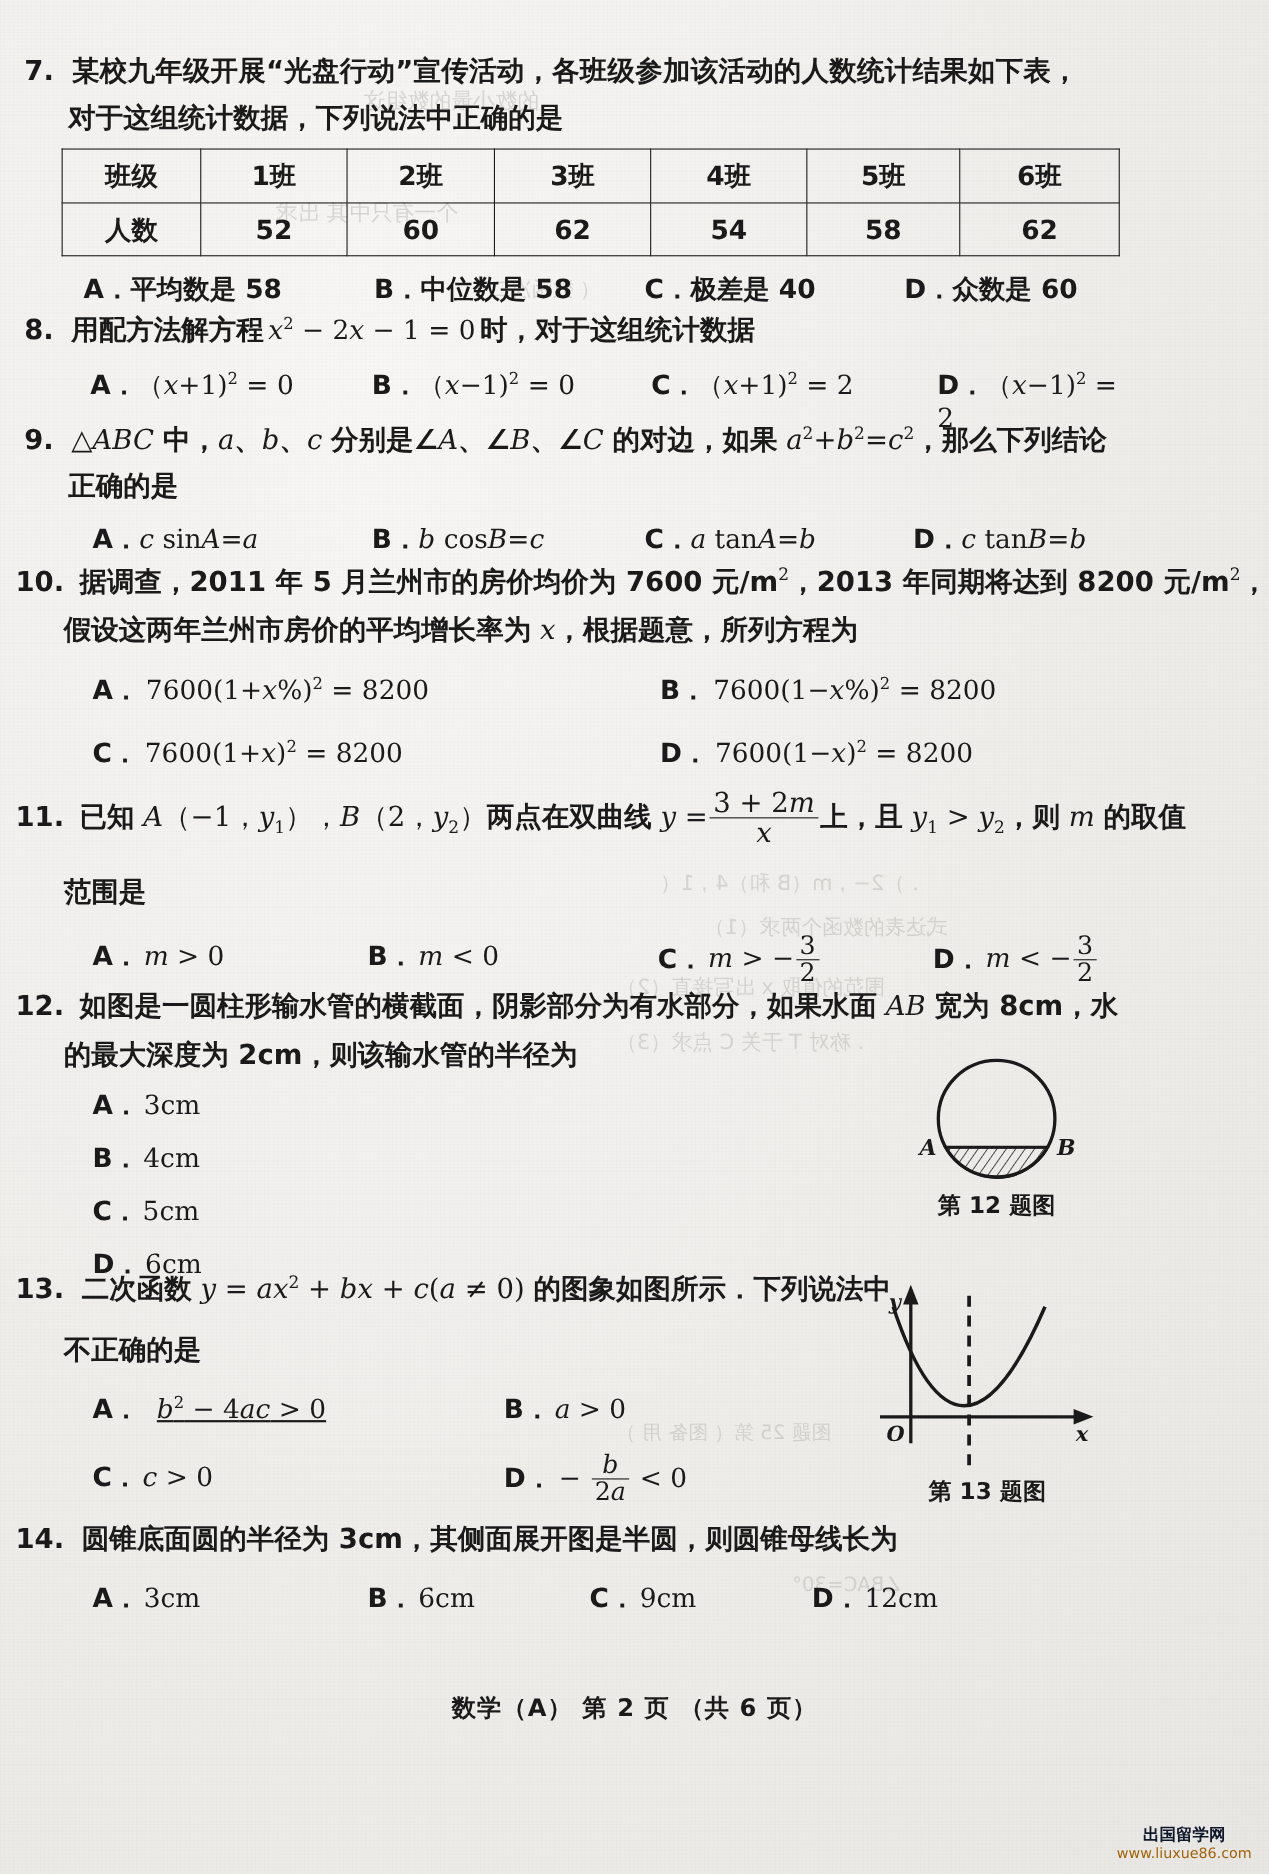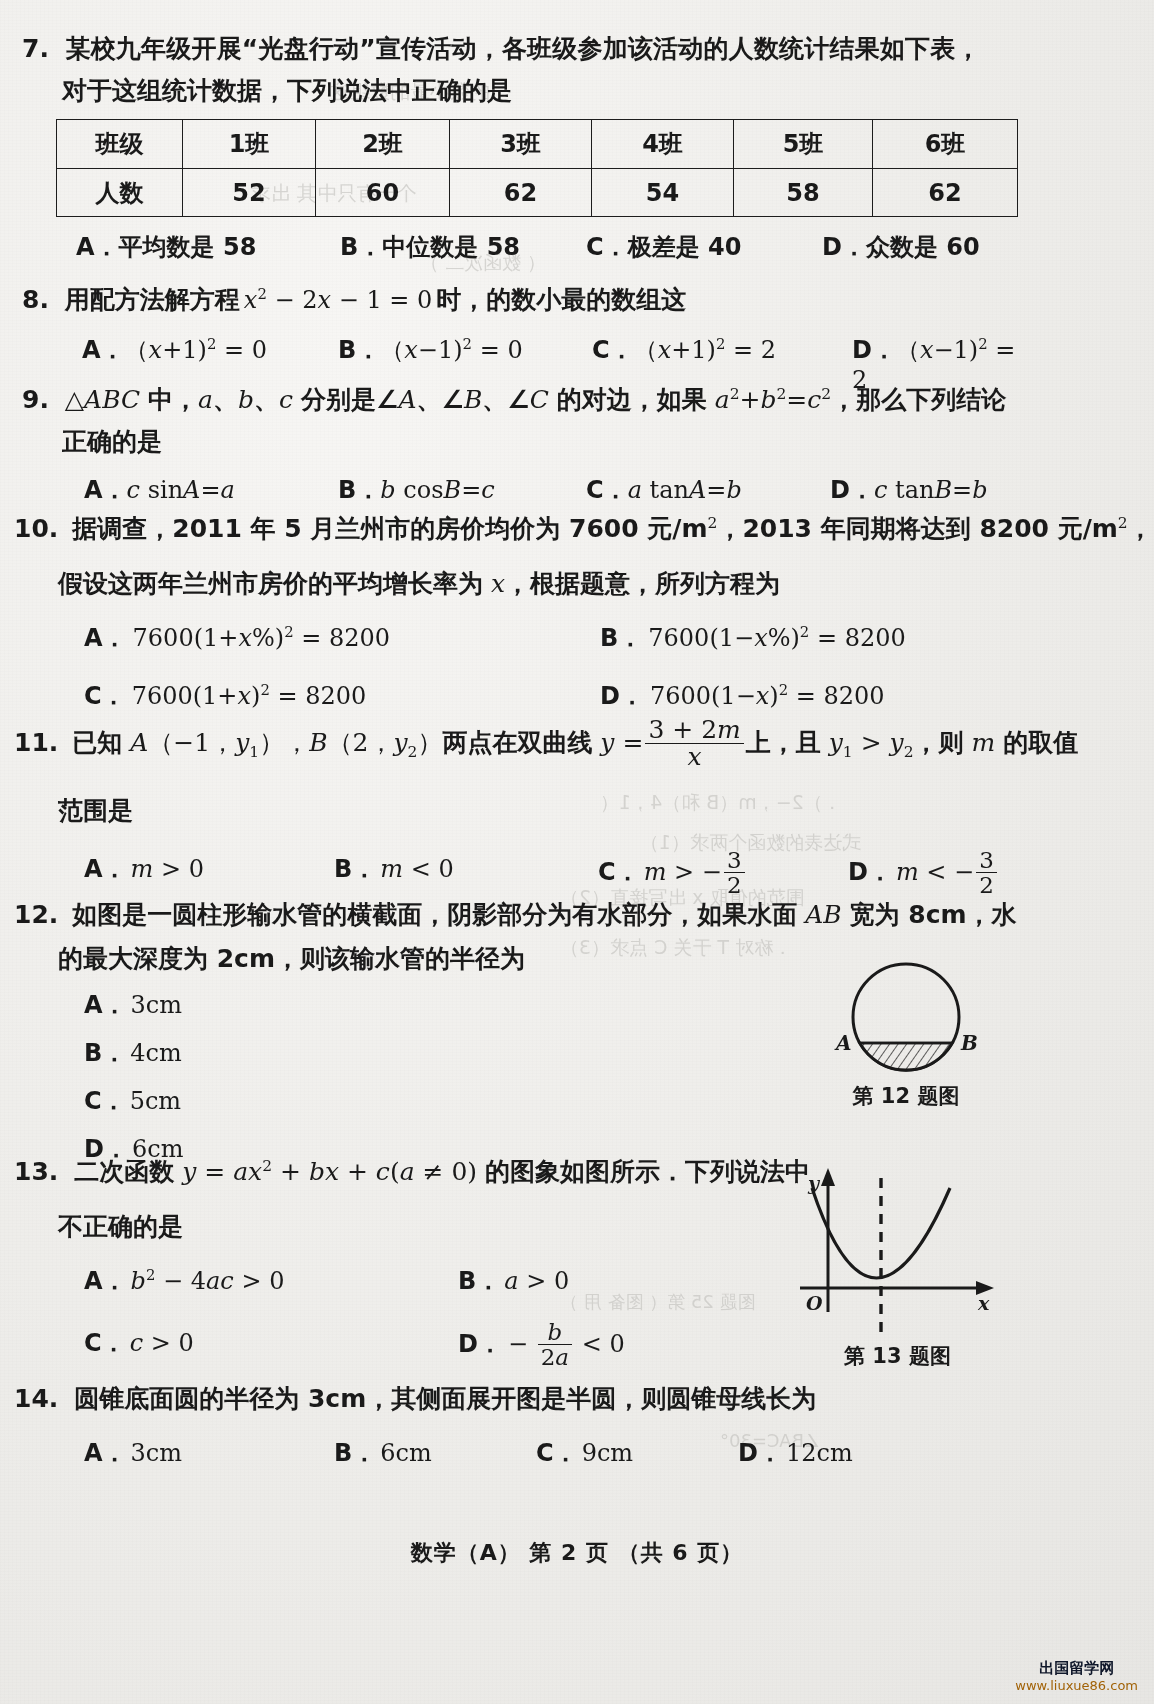--- a/index.html
+++ b/index.html
@@ -81,21 +81,21 @@
   <div class="ghost" style="left:330px;top:78px;font-size:20px;">的数小最的数组这</div>
   <div class="ghost" style="left:250px;top:180px;font-size:20px;">个一有只中其 出求</div>
   <div class="ghost" style="left:420px;top:250px;font-size:19px;">（ 数函次二 ）</div>
   <div class="ghost" style="left:600px;top:790px;font-size:19px;">．）2−，m（B 和）4，1（</div>
   <div class="ghost" style="left:640px;top:830px;font-size:19px;">式达表的数函个两求（1）</div>
   <div class="ghost" style="left:560px;top:885px;font-size:19px;">围范的值取 x 出写接直（2）</div>
   <div class="ghost" style="left:560px;top:935px;font-size:19px;">．称对 T 于关 C 点求（3）</div>
   <div class="ghost" style="left:560px;top:1290px;font-size:18px;">图题 25 第（ 图备 用 ）</div>
   <div class="ghost" style="left:720px;top:1430px;font-size:18px;">∠BAC=30°</div>
 
-  <div class="q" style="left:22px;top:32px;width:1010px;">
+  <div class="q" style="left:22px;top:48px;width:1010px;">
     <div class="line" style="font-size:25px;letter-spacing:.2px;">
       <span class="qnum cn">7.</span>
       <span class="cn" style="margin-left:8px;">某校九年级开展“光盘行动”宣传活动，各班级参加该活动的人数统计结果如下表，</span>
     </div>
     <div class="line" style="font-size:25px;margin-top:9px;padding-left:40px;">
       <span class="cn">对于这组统计数据，下列说法中正确的是</span>
     </div>
 
     <table class="stat" style="margin:12px 0 0 34px;font-size:24px;">
       <tbody>
@@ -132,21 +132,21 @@
       </span>
       <span style="position:absolute;left:760px;">
         <span class="cn">D．</span><span class="cn">众数是 60</span>
       </span>
     </div>
   </div>
 
   <div class="q" style="left:22px;top:283px;width:1010px;">
     <div class="line" style="font-size:25px;">
       <span class="qnum cn">8.</span>
-      <span class="cn" style="margin-left:8px;">用配方法解方程</span><span style="margin-left:4px;font-size:24px;"><span class="mi">x</span><span class="up">2</span> − 2<span class="mi">x</span> − 1 = 0</span><span class="cn" style="margin-left:4px;">时，的数小最的数组这</span>
+      <span class="cn" style="margin-left:8px;">用配方法解方程</span><span style="margin-left:4px;font-size:24px;"><span class="mi">x</span><span class="up">2</span> − 2<span class="mi">x</span> − 1 = 0</span><span class="cn" style="margin-left:4px;">时，对于这组统计数据</span>
     </div>
     <div style="margin:18px 0 0 40px;font-size:24px;position:relative;height:34px;">
       <span style="position:absolute;left:20px;text-align:right;">
         <span class="cn">A．</span><span>（<span class="mi">x</span>+1)<span class="up">2</span> = 0</span>
       </span>
       <span style="position:absolute;left:276px;">
         <span class="cn">B．</span><span>（<span class="mi">x</span>−1)<span class="up">2</span> = 0</span>
       </span>
       <span style="position:absolute;left:530px;">
         <span class="cn">C．</span><span>（<span class="mi">x</span>+1)<span class="up">2</span> = 2</span>
@@ -179,21 +179,21 @@
         <span class="cn">D．</span><span><span class="mi">c</span> tan<span class="mi">B</span>=<span class="mi">b</span></span>
       </span>
     </div>
   </div>
 
   <div class="q" style="left:14px;top:512px;width:1020px;">
     <div class="line" style="font-size:25px;">
       <span class="qnum cn">10.</span>
       <span style="margin-left:6px;"><span class="cn">据调查，2011 年 5 月兰州市的房价均价为 7600 元/m</span><span class="up">2</span><span class="cn">，2013 年同期将达到 8200 元/m</span><span class="up">2</span><span class="cn">，</span></span>
     </div>
-    <div class="line" style="font-size:25px;margin-top:22px;padding-left:44px;">
+    <div class="line" style="font-size:25px;margin-top:11px;padding-left:44px;">
       <span><span class="cn">假设这两年兰州市房价的平均增长率为</span> <span class="mi">x</span><span class="cn">，根据题意，所列方程为</span></span>
     </div>
     <div style="margin:22px 0 0 44px;font-size:24px;position:relative;height:36px;">
       <span style="position:absolute;left:26px;">
         <span class="cn">A．</span><span style="margin-left:6px;">7600(1+<span class="mi">x</span>%)<span class="up">2</span> = 8200</span>
       </span>
       <span style="position:absolute;left:542px;">
         <span class="cn">B．</span><span style="margin-left:6px;">7600(1−<span class="mi">x</span>%)<span class="up">2</span> = 8200</span>
       </span>
     </div>
@@ -274,21 +274,21 @@
   <div class="q" style="left:14px;top:1155px;width:780px;">
     <div class="line" style="font-size:25px;">
       <span class="qnum cn">13.</span>
       <span style="margin-left:8px;"><span class="cn">二次函数</span> <span class="mi">y</span> = <span class="mi">ax</span><span class="up">2</span> + <span class="mi">bx</span> + <span class="mi">c</span>(<span class="mi">a</span> ≠ 0) <span class="cn">的图象如图所示．下列说法中</span></span>
     </div>
     <div class="line" style="font-size:25px;margin-top:22px;padding-left:44px;">
       <span class="cn">不正确的是</span>
     </div>
     <div style="margin:22px 0 0 44px;font-size:24px;position:relative;height:40px;">
       <span style="position:absolute;left:26px;">
-        <span class="cn">A．</span><span style="margin-left:4px;"><span class="mi">b</span><span class="up">2</span> − 4<span class="mi">ac</span> &gt; 0</span>
+        <span class="cn">A．</span><span style="margin-left:16px;text-decoration:underline;"><span class="mi">b</span><span class="up">2</span> − 4<span class="mi">ac</span> &gt; 0</span>
       </span>
       <span style="position:absolute;left:400px;">
         <span class="cn">B．</span><span style="margin-left:4px;"><span class="mi">a</span> &gt; 0</span>
       </span>
     </div>
     <div style="margin:16px 0 0 44px;font-size:24px;position:relative;height:52px;">
       <span style="position:absolute;left:26px;top:6px;">
         <span class="cn">C．</span><span style="margin-left:4px;"><span class="mi">c</span> &gt; 0</span>
       </span>
       <span style="position:absolute;left:400px;top:0;">

